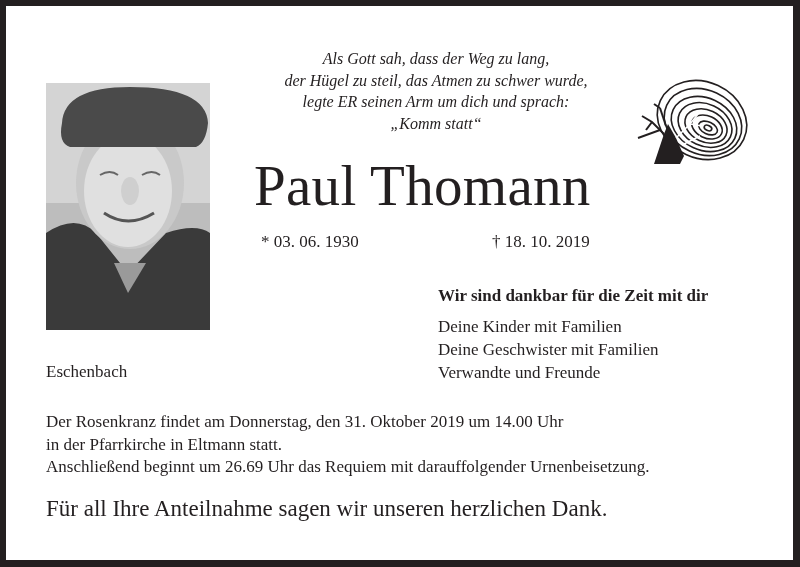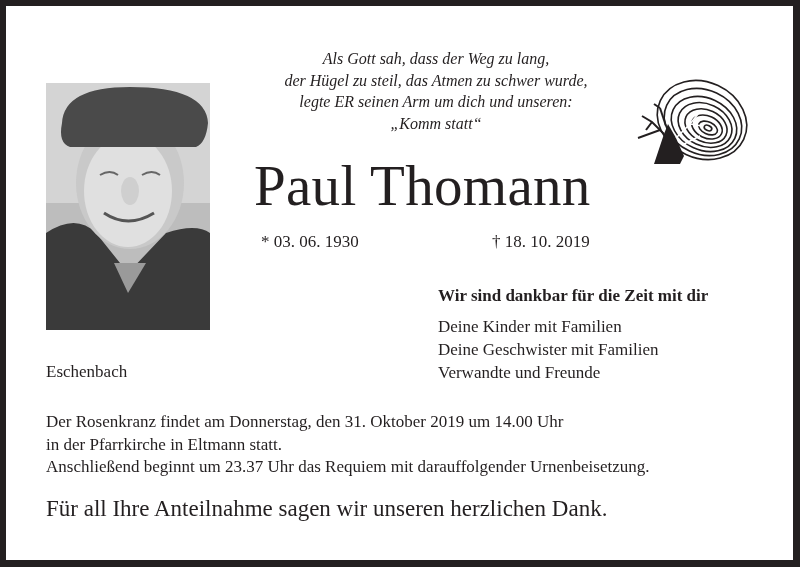--- a/index.html
+++ b/index.html
@@ -45,21 +45,21 @@
   .closing { left: 40px; top: 490px; font-size: 23px; white-space: nowrap; }
 </style>
 </head>
 <body>
 
 <div class="page">
 
   <div class="abs poem">
     <div>Als Gott sah, dass der Weg zu lang,</div>
     <div>der Hügel zu steil, das Atmen zu schwer wurde,</div>
-    <div>legte ER seinen Arm um dich und unseren:</div>
+    <div>legte ER seinen Arm um dich und sprach:</div>
     <div>„Komm statt“</div>
   </div>
 
   <div class="abs tree-icon">
     <svg width="130" height="96" viewBox="0 0 130 96">
       <g fill="none" stroke="#231f20" stroke-width="1.6">
         <ellipse cx="78" cy="48" rx="46" ry="38" transform="rotate(25 78 48)"></ellipse>
         <ellipse cx="79" cy="50" rx="40" ry="32" transform="rotate(25 79 50)"></ellipse>
         <ellipse cx="80" cy="52" rx="34" ry="26" transform="rotate(25 80 52)"></ellipse>
         <ellipse cx="81" cy="53" rx="28" ry="21" transform="rotate(25 81 53)"></ellipse>
@@ -109,17 +109,17 @@
     <div>Deine Geschwister mit Familien</div>
     <div>Verwandte und Freunde</div>
   </div>
   <div class="abs thanks-heading">Wir sind dankbar für die Zeit mit dir</div>
 
   <div class="abs place">Eschenbach</div>
 
   <div class="abs service">
     <div>Der Rosenkranz findet am Donnerstag, den 31. Oktober 2019 um 14.00 Uhr</div>
     <div>in der Pfarrkirche in Eltmann statt.</div>
-    <div>Anschließend beginnt um 23.37 Uhr das Requiem mit darauffolgender Urnenbeisetzung.</div>
+    <div>Anschließend beginnt um 26.69 Uhr das Requiem mit darauffolgender Urnenbeisetzung.</div>
   </div>
 
   <div class="abs closing">Für all Ihre Anteilnahme sagen wir unseren herzlichen Dank.</div>
 </div>
 
 </body></html>

